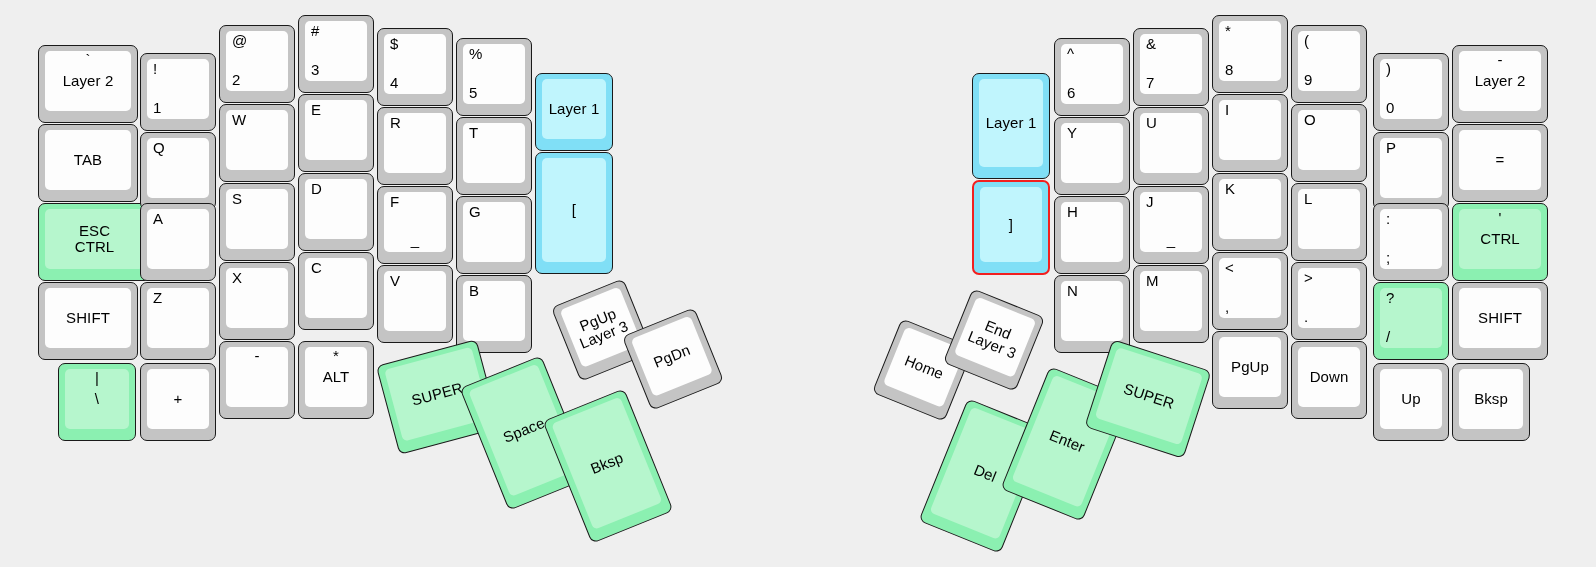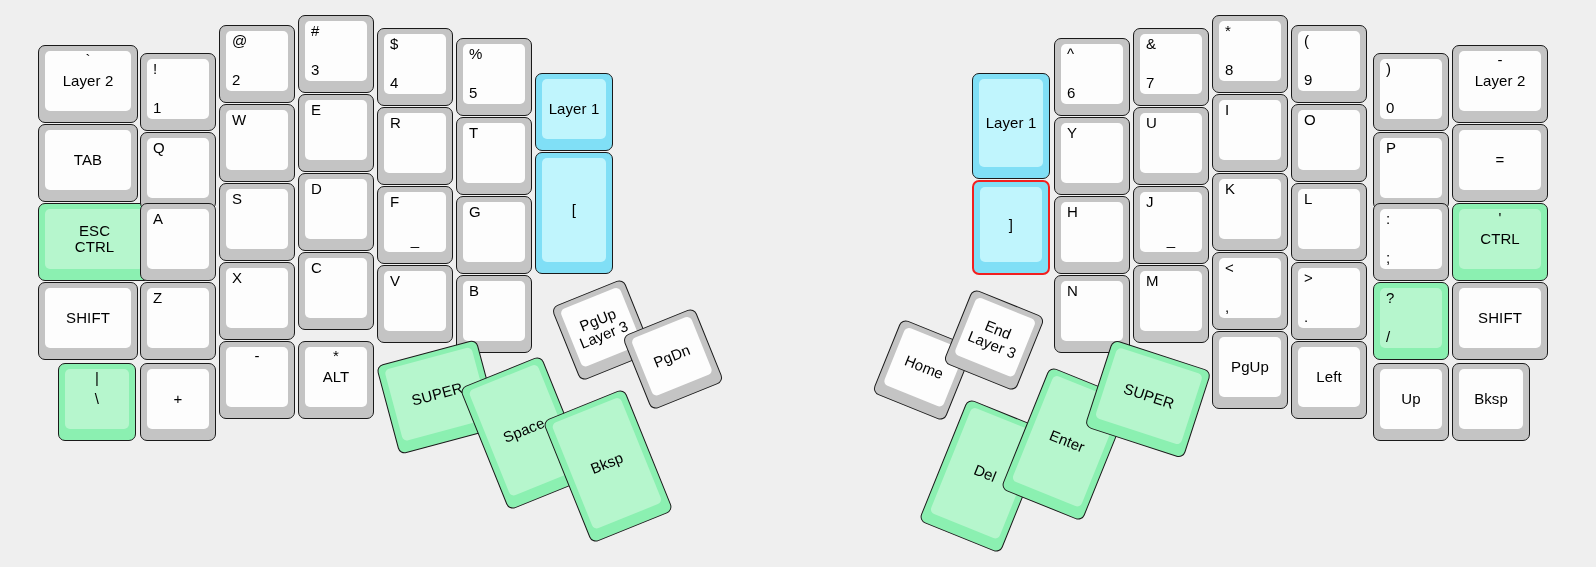--- a/index.html
+++ b/index.html
@@ -351,21 +351,21 @@
         </div>
       </div>
       <div class="key k-white" style="left: 1291px; top: 262px; width: 76px; height: 78px;">
         <div class="cap">
           <span class="lbl tl">&gt;</span>
           <span class="lbl bl">.</span>
         </div>
       </div>
       <div class="key k-white" style="left: 1291px; top: 341px; width: 76px; height: 78px;">
         <div class="cap">
-          <span class="lbl ctr">Left</span>
+          <span class="lbl ctr">Down</span>
         </div>
       </div>
       <div class="key k-white" style="left: 1373px; top: 53px; width: 76px; height: 78px;">
         <div class="cap">
           <span class="lbl tl">)</span>
           <span class="lbl bl">0</span>
         </div>
       </div>
       <div class="key k-white" style="left: 1373px; top: 132px; width: 76px; height: 78px;">
         <div class="cap">

